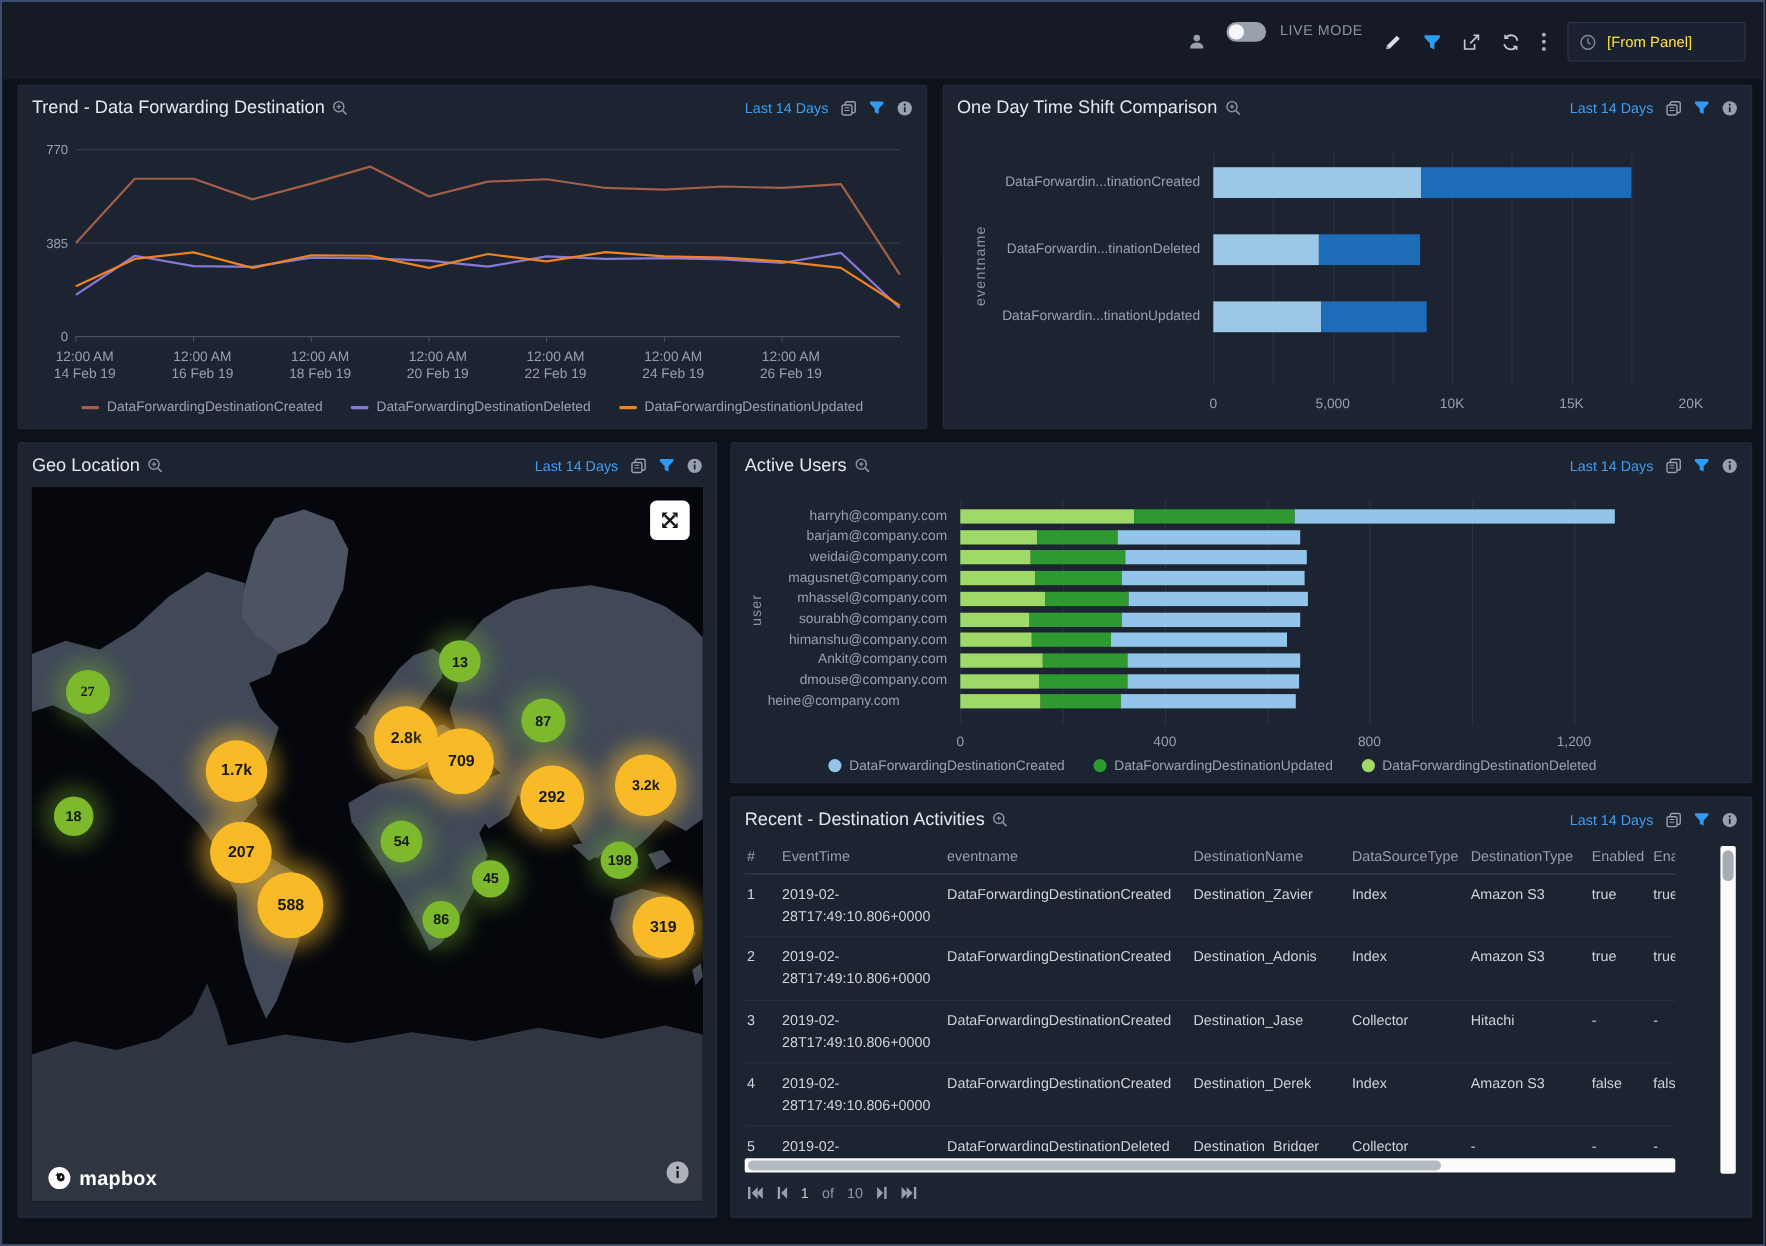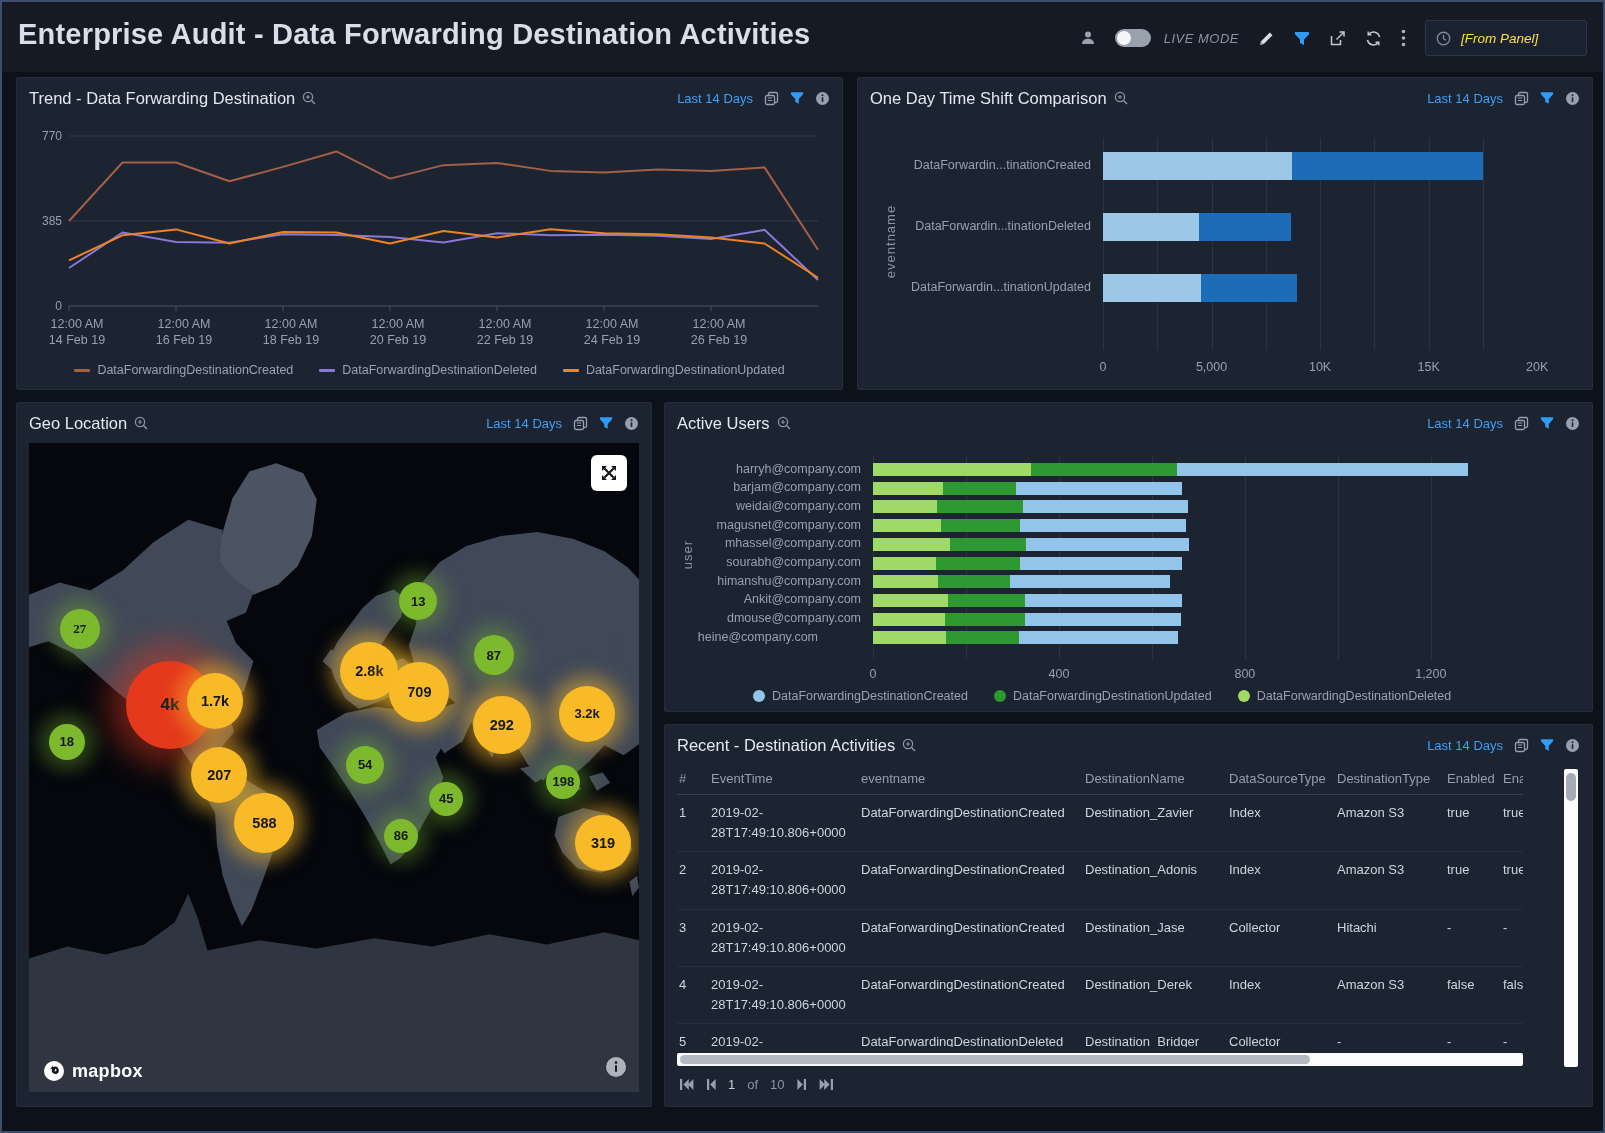--- a/index.html
+++ b/index.html
@@ -3,21 +3,21 @@
 <meta charset="utf-8">
 <style>
   html,body{margin:0;padding:0;background:#0b0e14;}
   *{box-sizing:border-box;}
   body{font-family:"Liberation Sans",sans-serif;-webkit-font-smoothing:antialiased;}
   #app{position:relative;width:1605px;height:1133px;background:#0d1119;overflow:hidden;
        border:2px solid #3d4d6e;}
   
   #dash-header{position:absolute;left:0;top:0;width:100%;height:70px;background:#151a25;}
   #dash-title{position:absolute;left:16px;top:16px;font-size:29px;font-weight:700;color:#d8dfe8;letter-spacing:.2px;}
-  #hdr-controls{position:absolute;right:16px;top:18px;display:flex;align-items:center;gap:19px;font-style:italic;}
+  #hdr-controls{position:absolute;right:16px;top:18px;display:flex;gap:19px;}
   .hicon{display:inline-flex;align-items:center;justify-content:center;cursor:pointer;}
   #live-label{color:#8b93a2;font-size:13px;letter-spacing:.5px;margin-left:-6px;}
   #toggle{width:36px;height:18px;border-radius:9px;background:#99a1ad;position:relative;cursor:pointer;}
   #toggle .knob{position:absolute;left:2px;top:2px;width:14px;height:14px;border-radius:50%;background:#f4f6f8;}
   #timebox{display:flex;align-items:center;gap:10px;width:162px;height:36px;border:1px solid #2d3648;
            border-radius:3px;background:#1a2130;padding:0 10px;color:#fde047;font-size:13.5px;}
   
   .panel{position:absolute;background:#1c2331;border:1px solid #252d3c;border-radius:2px;}
   .phead{height:38px;display:flex;align-items:center;justify-content:space-between;padding:2px 12px 0 12px;}
   .ptitle{display:flex;align-items:center;gap:7px;font-size:16.5px;font-weight:500;color:#e4e9ef;}
@@ -62,21 +62,20 @@
   #pager .pic{cursor:pointer;display:inline-flex;}
   #pager .cur{color:#c6ccd6;}
   svg text{font-family:"Liberation Sans",sans-serif;}
 </style>
 </head>
 <body>
 
 <div id="app">
 
   <div id="dash-header">
-    <div id="dash-title">Enterprise Audit - Data Forwarding Destination Activities</div>
     <div id="hdr-controls">
       <span class="hicon">
         <svg width="16" height="16" viewBox="0 0 16 16">
             <circle cx="8" cy="4.6" r="3" fill="#99a1ad"></circle>
             <path d="M2 14c0-3.4 2.7-5.3 6-5.3s6 1.9 6 5.3z" fill="#99a1ad"></path>
           </svg>
       </span>
       <span id="toggle">
           <span class="knob"></span>
         </span>
@@ -336,23 +335,20 @@
             <span>13</span>
           </div>
           <div class="bubble" style="left: 76.2%; top: 32.7%; width: 40px; height: 40px; background: rgb(124, 185, 45); font-size: 13px; box-shadow: rgba(124, 185, 45, 0.35) 0px 0px 18px 10px;">
             <span>87</span>
           </div>
           <div class="bubble" style="left: 55.8%; top: 35.2%; width: 58px; height: 58px; background: rgb(248, 186, 39); font-size: 14.5px; box-shadow: rgba(248, 186, 39, 0.5) 0px 0px 18px 10px;">
             <span>2.8k</span>
           </div>
           <div class="bubble" style="left: 64%; top: 38.3%; width: 60px; height: 60px; background: rgb(248, 186, 39); font-size: 14.5px; box-shadow: rgba(248, 186, 39, 0.5) 0px 0px 18px 10px;">
             <span>709</span>
-          </div>
-          <div class="bubble" style="left: 23.1%; top: 40.4%; width: 88px; height: 88px; background: rgb(228, 57, 28); font-size: 17px; box-shadow: rgba(228, 57, 28, 0.45) 0px 0px 30px 18px;">
-            <span>4k</span>
           </div>
           <div class="bubble" style="left: 30.5%; top: 39.7%; width: 56px; height: 56px; background: rgb(248, 186, 39); font-size: 14.5px; box-shadow: rgba(248, 186, 39, 0.5) 0px 0px 18px 10px;">
             <span>1.7k</span>
           </div>
           <div class="bubble" style="left: 91.5%; top: 41.7%; width: 56px; height: 56px; background: rgb(248, 186, 39); font-size: 13px; box-shadow: rgba(248, 186, 39, 0.5) 0px 0px 18px 10px;">
             <span>3.2k</span>
           </div>
           <div class="bubble" style="left: 77.5%; top: 43.5%; width: 58px; height: 58px; background: rgb(248, 186, 39); font-size: 14.5px; box-shadow: rgba(248, 186, 39, 0.5) 0px 0px 18px 10px; text-align: center;">
             <span>292</span>
           </div>

